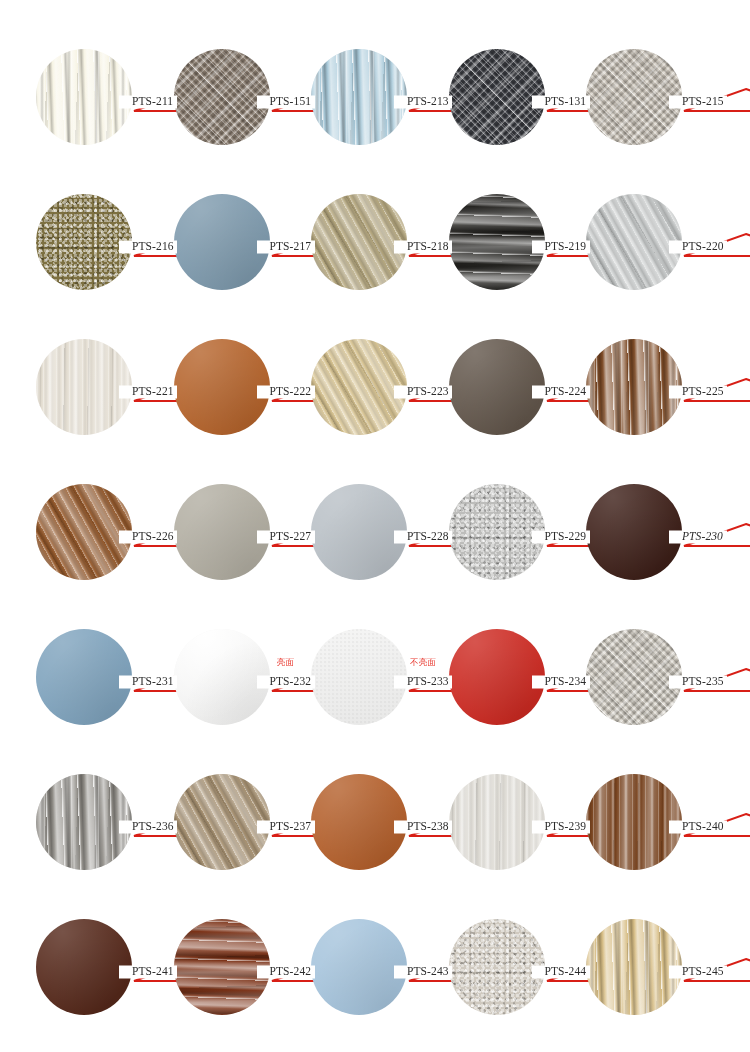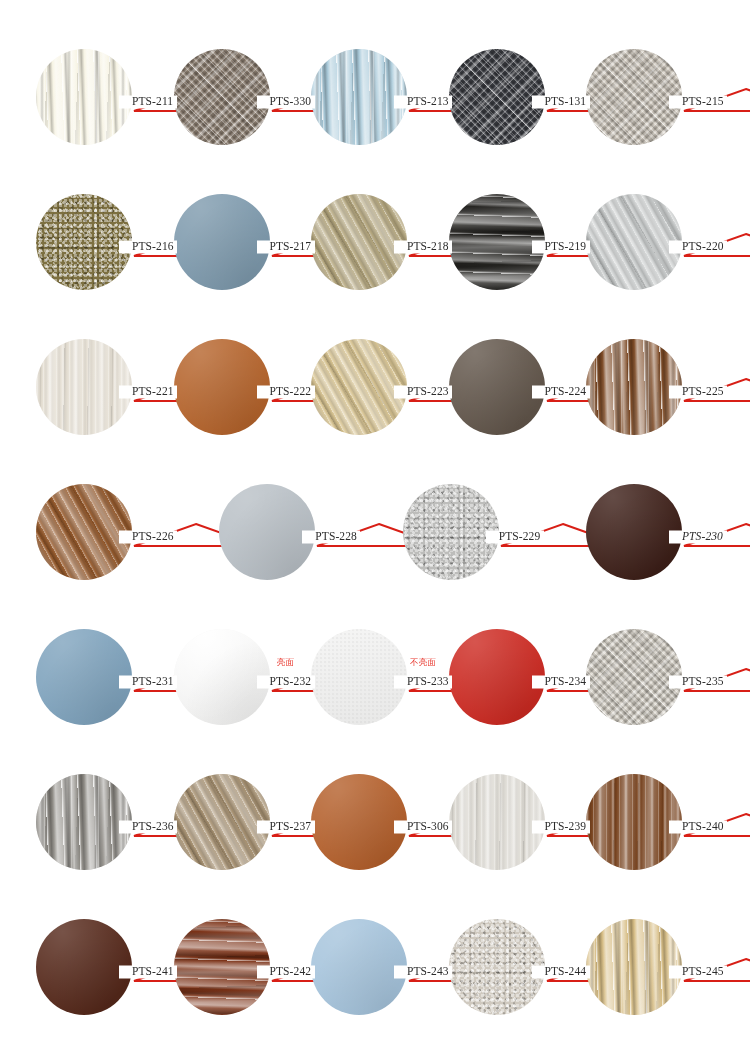--- a/index.html
+++ b/index.html
@@ -262,21 +262,21 @@
         </div>
       </div>
       <div class="swatch-cell">
         <div class="disc-wrap">
           <div class="disc tx-weave" title="PTS-212" style="background: rgb(147, 133, 119);"></div>
         </div>
         <div class="label-block">
           <svg class="tri-svg" viewBox="0 0 128 26" preserveAspectRatio="none">
             <polygon points="64,2 126,24 2,24" fill="none" stroke="#d81f16" stroke-width="2" stroke-linejoin="miter"></polygon>
           </svg>
-          <div class="code-text" style="color: rgb(43, 43, 43);">PTS-330</div>
+          <div class="code-text" style="color: rgb(43, 43, 43);">PTS-151</div>
         </div>
       </div>
       <div class="swatch-cell">
         <div class="disc-wrap">
           <div class="disc tx-streak" title="PTS-213" style="background: rgb(169, 202, 218);"></div>
         </div>
         <div class="label-block">
           <svg class="tri-svg" viewBox="0 0 128 26" preserveAspectRatio="none">
             <polygon points="64,2 126,24 2,24" fill="none" stroke="#d81f16" stroke-width="2" stroke-linejoin="miter"></polygon>
           </svg>
@@ -427,20 +427,31 @@
         </div>
         <div class="label-block">
           <svg class="tri-svg" viewBox="0 0 128 26" preserveAspectRatio="none">
             <polygon points="64,2 126,24 2,24" fill="none" stroke="#d81f16" stroke-width="2" stroke-linejoin="miter"></polygon>
           </svg>
           <div class="code-text" style="color: rgb(43, 43, 43);">PTS-226</div>
         </div>
       </div>
       <div class="swatch-cell">
         <div class="disc-wrap">
+          <div class="disc tx-plain" title="PTS-227" style="background: rgb(178, 174, 162);"></div>
+        </div>
+        <div class="label-block">
+          <svg class="tri-svg" viewBox="0 0 128 26" preserveAspectRatio="none">
+            <polygon points="64,2 126,24 2,24" fill="none" stroke="#d81f16" stroke-width="2" stroke-linejoin="miter"></polygon>
+          </svg>
+          <div class="code-text" style="color: rgb(43, 43, 43);">PTS-227</div>
+        </div>
+      </div>
+      <div class="swatch-cell">
+        <div class="disc-wrap">
           <div class="disc tx-plain" title="PTS-228" style="background: rgb(185, 192, 198);"></div>
         </div>
         <div class="label-block">
           <svg class="tri-svg" viewBox="0 0 128 26" preserveAspectRatio="none">
             <polygon points="64,2 126,24 2,24" fill="none" stroke="#d81f16" stroke-width="2" stroke-linejoin="miter"></polygon>
           </svg>
           <div class="code-text" style="color: rgb(43, 43, 43);">PTS-228</div>
         </div>
       </div>
       <div class="swatch-cell">
@@ -549,21 +560,21 @@
         </div>
       </div>
       <div class="swatch-cell">
         <div class="disc-wrap">
           <div class="disc tx-plain" title="PTS-238" style="background: rgb(180, 96, 44);"></div>
         </div>
         <div class="label-block">
           <svg class="tri-svg" viewBox="0 0 128 26" preserveAspectRatio="none">
             <polygon points="64,2 126,24 2,24" fill="none" stroke="#d81f16" stroke-width="2" stroke-linejoin="miter"></polygon>
           </svg>
-          <div class="code-text" style="color: rgb(43, 43, 43);">PTS-306</div>
+          <div class="code-text" style="color: rgb(43, 43, 43);">PTS-238</div>
         </div>
       </div>
       <div class="swatch-cell">
         <div class="disc-wrap">
           <div class="disc tx-vgrain" title="PTS-239" style="background: rgb(222, 219, 212);"></div>
         </div>
         <div class="label-block">
           <svg class="tri-svg" viewBox="0 0 128 26" preserveAspectRatio="none">
             <polygon points="64,2 126,24 2,24" fill="none" stroke="#d81f16" stroke-width="2" stroke-linejoin="miter"></polygon>
           </svg>

